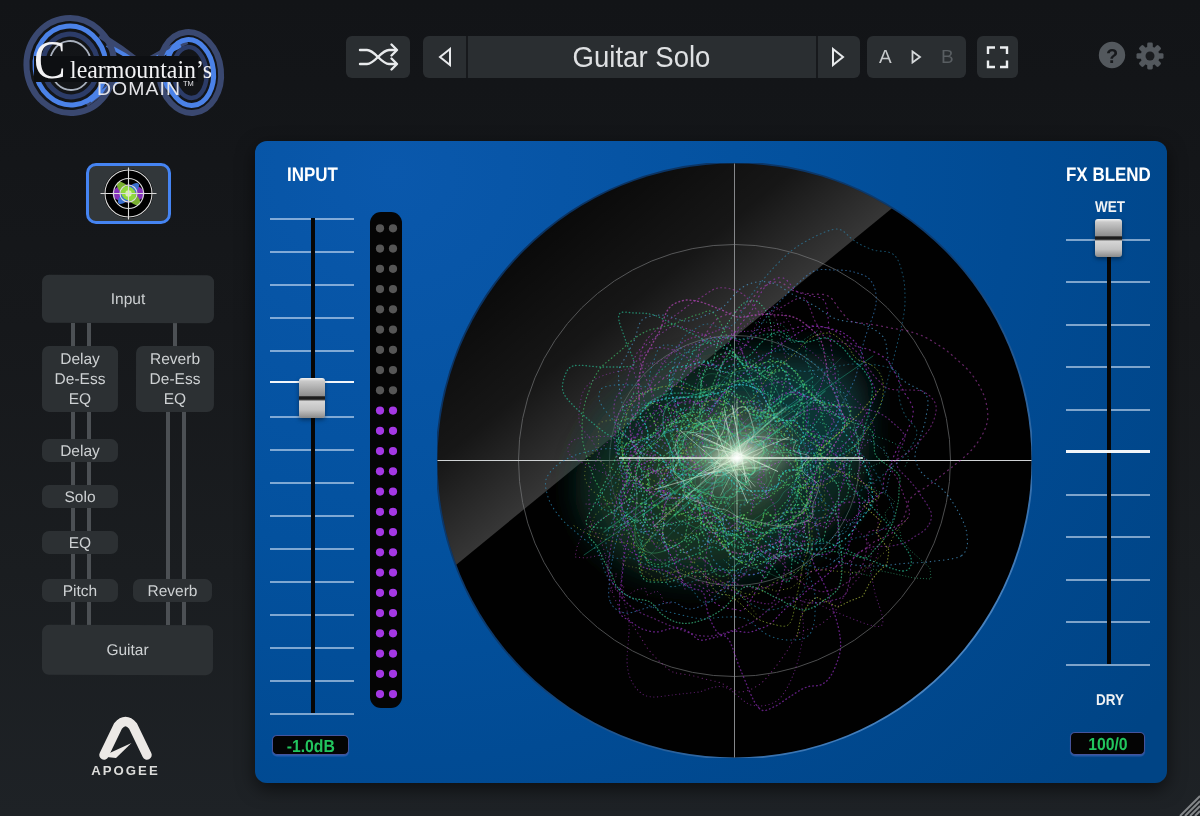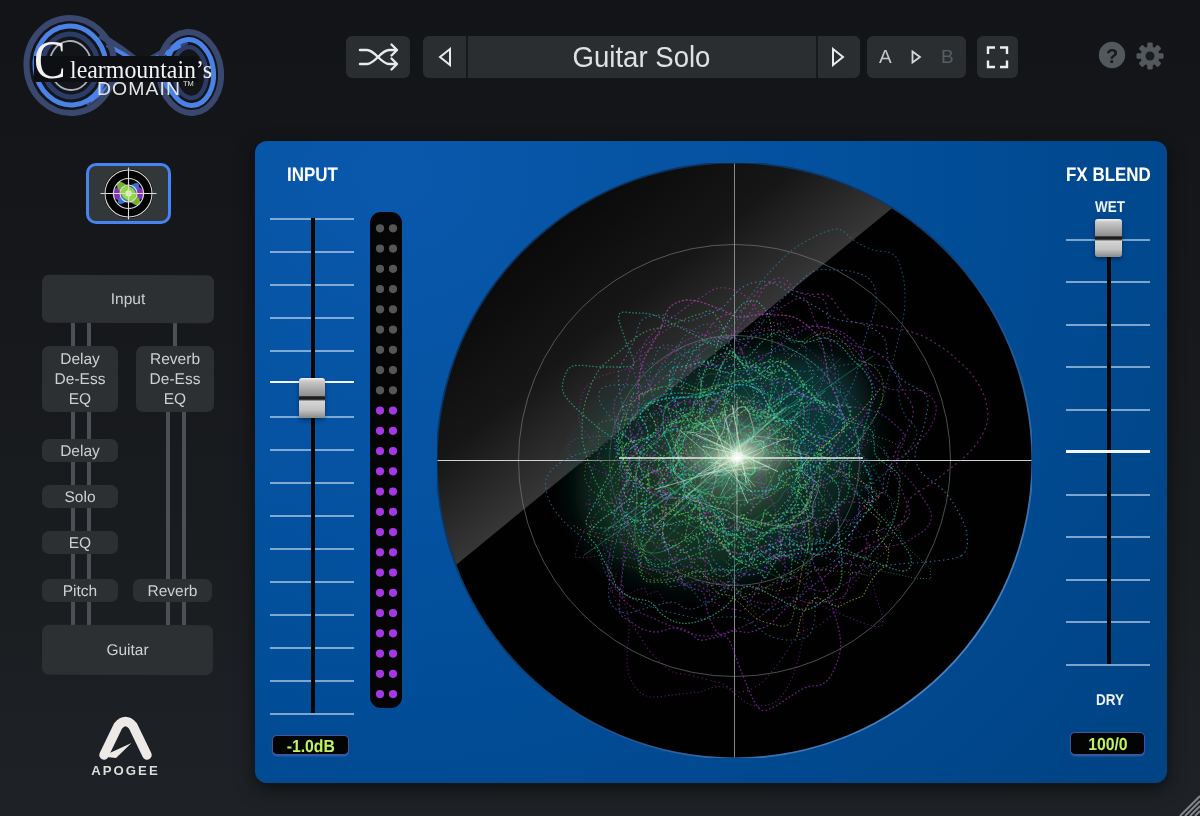--- a/index.html
+++ b/index.html
@@ -42,21 +42,21 @@
   position:absolute; left:255px; top:141px; width:912px; height:642px;
   border-radius:12px;
   background:radial-gradient(1000px 950px at 137px 32px, #0a58ac 0%, #03519e 40%, #014b94 62%, #004485 95%);
   box-shadow:0 6px 18px rgba(0,0,0,0.55);
 }
 .paneltitle { position:absolute; color:#fff; font-size:19.5px; font-weight:bold; transform:scaleX(0.87) rotate(0.03deg); transform-origin:0 50%; white-space:nowrap; }
 .smalllab { position:absolute; color:#f0f2f4; font-size:15.5px; font-weight:bold; transform:scaleX(0.87) rotate(0.03deg); transform-origin:0 50%; }
 .readout {
   transform:rotate(0.001turn) rotate(-0.0006turn);
   position:absolute; background:#040404; border:1.5px solid #46549c; border-radius:5px;
-  color:#bef264; font-size:17.5px; font-weight:bold; text-align:center;
+  color:#22c55e; font-size:17.5px; font-weight:bold; text-align:center;
   box-shadow:0 1.5px 1px rgba(100,125,215,0.4);
 }
 .readout span { display:inline-block; transform:scaleX(0.9); }
 .tick { position:absolute; height:2px; background:rgba(230,240,255,0.55); }
 .thumb { position:absolute; border-radius:3px;
   background:linear-gradient(180deg,#f2f2f2 0%,#c9c9c9 8%,#8f8f8f 44%,#1d1d1d 47%,#1d1d1d 53%,#d6d6d6 58%,#c2c2c2 80%,#8a8a8a 100%);
   box-shadow:0 2px 4px rgba(0,0,0,0.4);
 }
 </style>
 </head>

